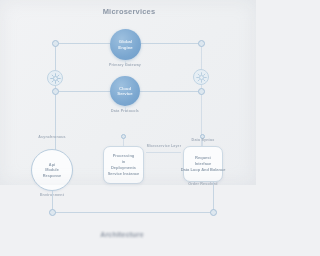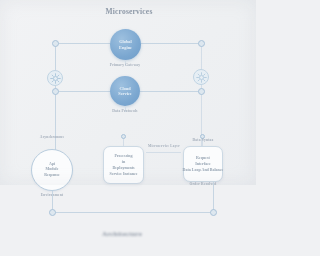--- a/index.html
+++ b/index.html
@@ -6,21 +6,20 @@
   body{
     width:256px;height:256px;
     background:#f0f1f3;
     font-family:"Liberation Sans", sans-serif;
     overflow:hidden;
   }
   #canvas{
     position:relative;
     width:256px;height:185px;
     background:linear-gradient(135deg,#f2f3f5 0%,#eef0f2 55%,#eceef1 100%);
-    font-family:Liberation Serif, serif;
   }
   
   #canvas:after{
     content:"";position:absolute;inset:0;pointer-events:none;
     box-shadow:inset 0 0 18px rgba(170,178,190,.18);
   }
 
   .lbl{
     position:absolute;
     color:#9aa6b4;

